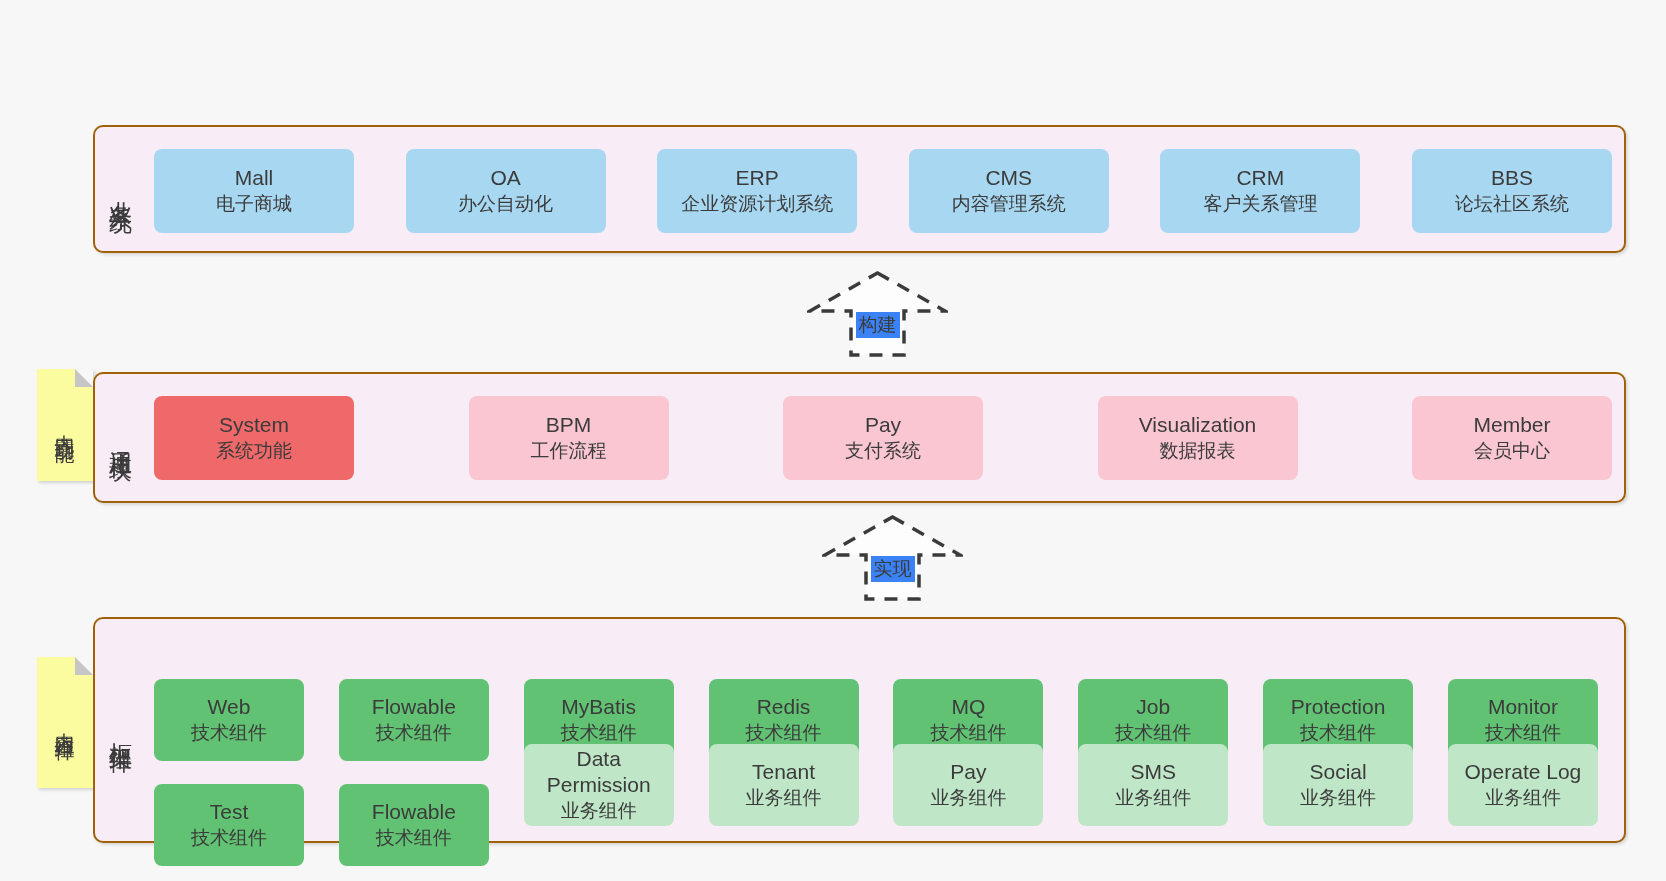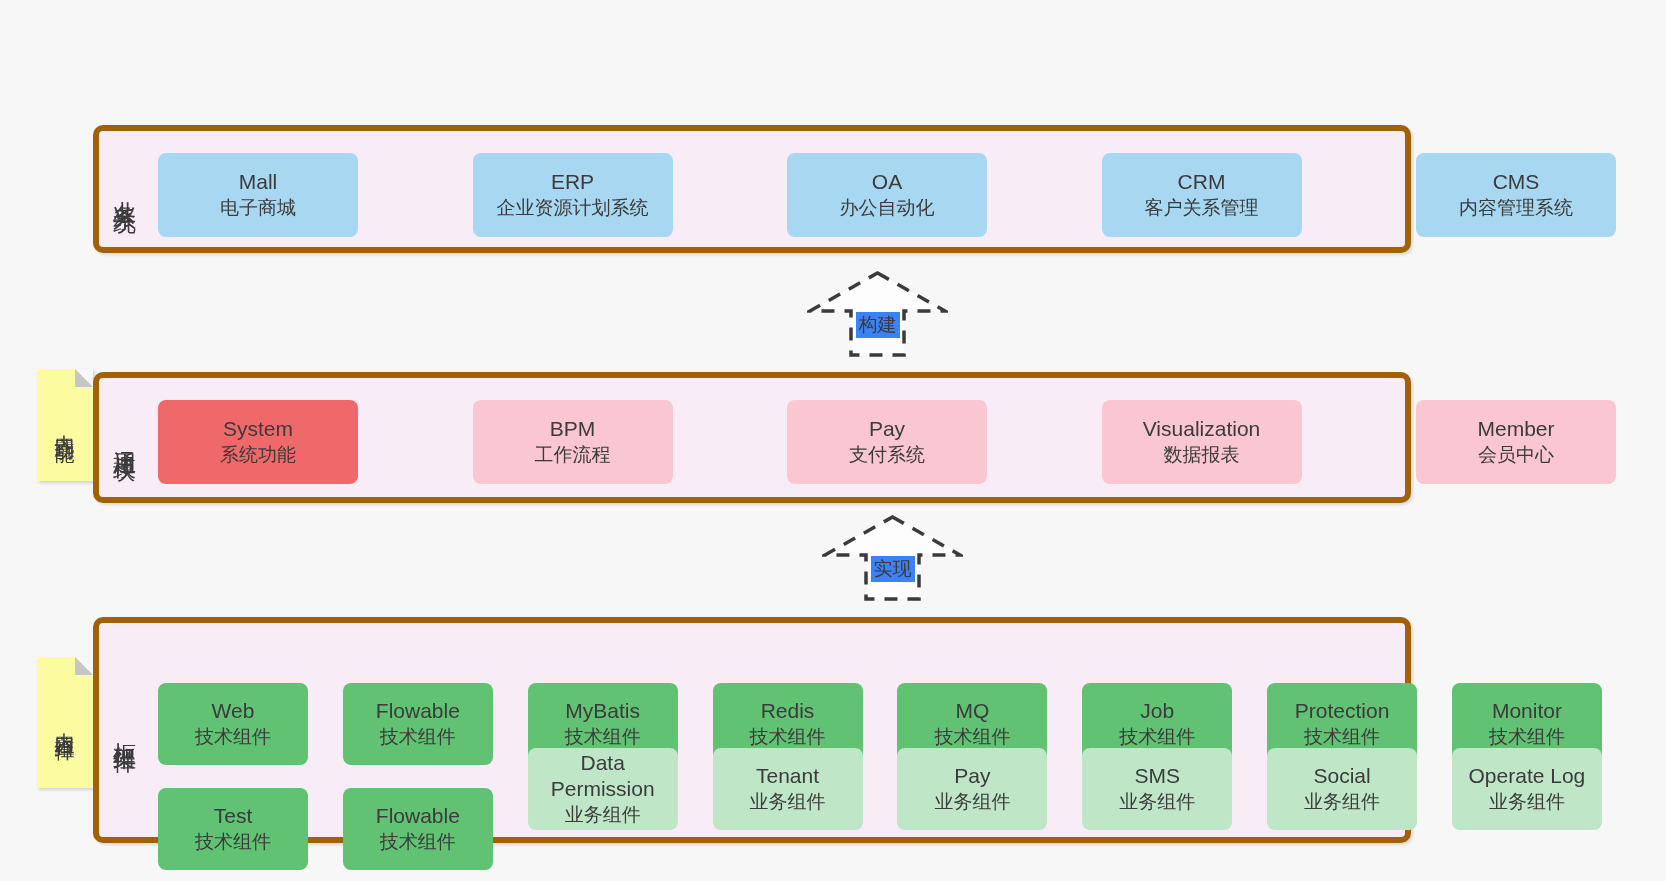--- a/index.html
+++ b/index.html
@@ -1,21 +1,21 @@
 <!DOCTYPE html>
 <html><head>
 <meta charset="utf-8">
 <style>
   * { margin:0; padding:0; box-sizing:border-box; }
   html,body { width:1666px; height:881px; background:#f7f7f7;
     font-family:"Liberation Sans","DejaVu Sans",sans-serif; color:#3b3b3b; }
   #canvas { position:relative; width:1666px; height:881px; overflow:hidden; }
 
-  .layer { position:absolute; left:93px; width:1318px; background:#f8edf7;
-    border:6px solid #a16207; border-radius:10px;
+  .layer { position:absolute; left:93px; width:1533px; background:#f8edf7;
+    border:2px solid #a16207; border-radius:10px;
     box-shadow:2px 2px 3px rgba(0,0,0,0.12); }
   #layer-business   { top:125px; height:128px; }
   #layer-modules    { top:372px; height:131px; }
   #layer-components { top:617px; height:226px; }
 
   .layer-label { position:absolute; left:14px; top:50%; transform:translateY(-50%);
     writing-mode:vertical-rl; text-orientation:upright; font-size:23px;
     letter-spacing:3px; line-height:1; color:#3b3b3b; }
 
   .row { position:absolute; display:flex; justify-content:space-between; }
@@ -63,34 +63,38 @@
 <div id="canvas">
 
   <div class="layer" id="layer-business">
     <div class="layer-label">业务系统</div>
     <div class="row row-6">
       <div class="box b-blue">
         <div class="t">Mall</div>
         <div class="d">电子商城</div>
       </div>
       <div class="box b-blue">
+        <div class="t">OA</div>
+        <div class="d">办公自动化</div>
+      </div>
+      <div class="box b-blue">
         <div class="t">ERP</div>
         <div class="d">企业资源计划系统</div>
       </div>
       <div class="box b-blue">
-        <div class="t">OA</div>
-        <div class="d">办公自动化</div>
+        <div class="t">CMS</div>
+        <div class="d">内容管理系统</div>
       </div>
       <div class="box b-blue">
         <div class="t">CRM</div>
         <div class="d">客户关系管理</div>
       </div>
       <div class="box b-blue">
-        <div class="t">CMS</div>
-        <div class="d">内容管理系统</div>
+        <div class="t">BBS</div>
+        <div class="d">论坛社区系统</div>
       </div>
     </div>
   </div>
 
   <div class="arrow" id="arrow-build">
     <svg width="141" height="88" viewBox="0 0 141 88">
       <path d="M70.5 3 L138 41 L97 41 L97 85 L44 85 L44 41 L3 41 Z" fill="#fdfdfd" stroke="#3b3b3b" stroke-width="3.5" stroke-dasharray="13 10"></path>
     </svg>
     <span class="arrow-label">构建</span>
   </div>

